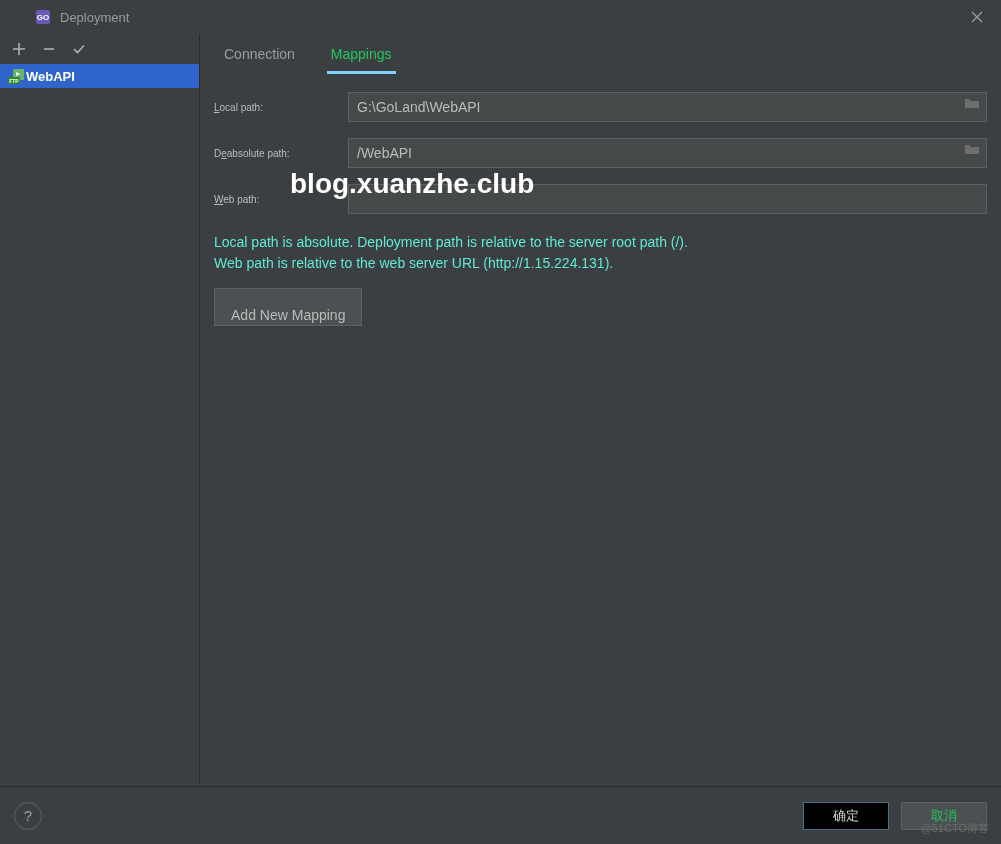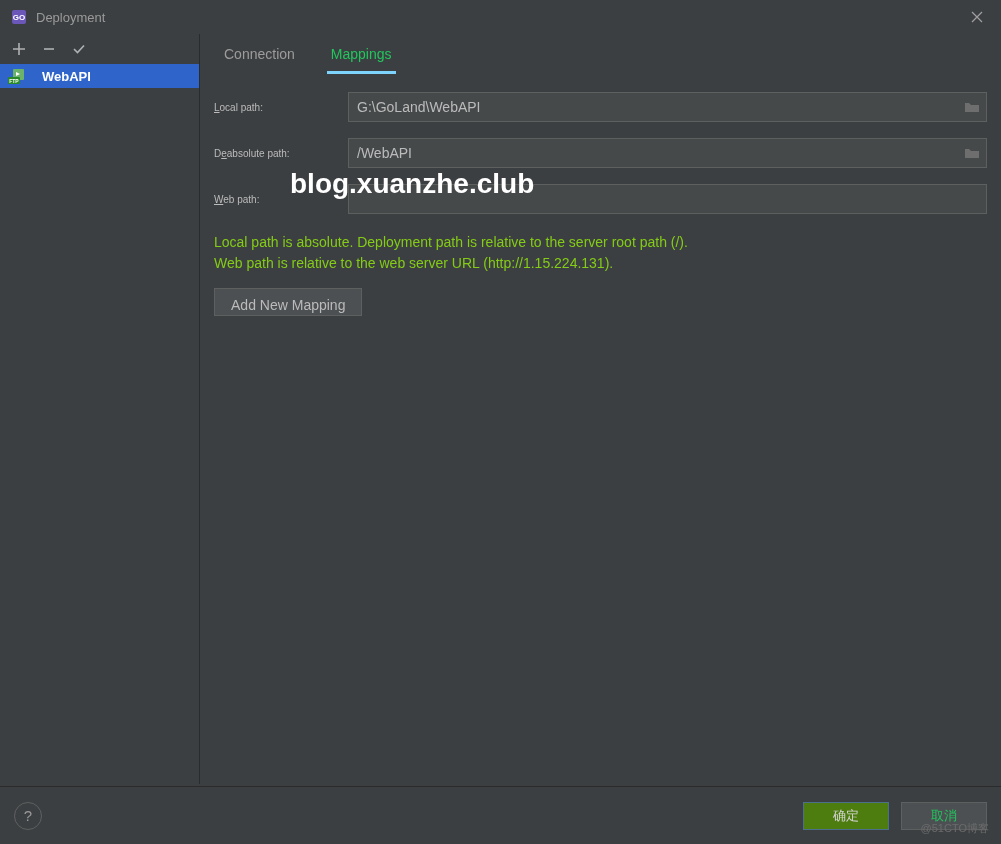--- a/index.html
+++ b/index.html
@@ -16,20 +16,21 @@
       height: 844px;
       overflow: hidden;
       position: relative;
     }
     .titlebar {
       height: 34px;
       display: flex;
       align-items: center;
       padding: 0 10px;
       background: #3c3f41;
+      margin-left: 24px;
     }
     .titlebar-icon {
       width: 18px;
       height: 18px;
       margin-right: 8px;
       display: flex;
       align-items: center;
       justify-content: center;
     }
     .titlebar-label {
@@ -78,21 +79,21 @@
     }
     .server-item {
       height: 24px;
       display: flex;
       align-items: center;
       padding: 0 8px;
       background: #2f65ca;
       color: #ffffff;
       font-weight: bold;
       font-size: 13px;
-      gap: 16px;
+      gap: 0;
     }
     .ftp-icon {
       position: relative;
       width: 18px;
       height: 16px;
     }
     .content {
       flex: 1;
       padding: 0 14px;
       display: flex;
@@ -129,21 +130,20 @@
       color: #bbbbbb;
       font-size: 10px;
     }
     .row .u {
       text-decoration: underline;
     }
     .input-wrap {
       flex: 1;
       position: relative;
       display: flex;
-      align-items: center;
       border-radius: 8px;
     }
     .txt {
       flex: 1;
       height: 30px;
       background: #45494a;
       border: 1px solid #5e6060;
       color: #bbbbbb;
       padding: 0 30px 0 8px;
       font-size: 14px;
@@ -154,29 +154,29 @@
       right: 4px;
       width: 22px;
       height: 22px;
       display: flex;
       align-items: center;
       justify-content: center;
       cursor: pointer;
       color: #7a7a7a;
     }
     .help-text {
-      color: #84cc16;
+      color: #5eead4;
       font-size: 14px;
       line-height: 1.5;
       margin-top: 18px;
       margin-bottom: 14px;
     }
     .add-btn {
       height: 28px;
-      padding: 8px 16px;
+      padding: 18px 16px;
       background: #4c5052;
       border: 1px solid #5e6060;
       color: #bbbbbb;
       font-size: 14px;
       cursor: pointer;
       font-family: inherit;
     }
     .footer {
       position: absolute;
       bottom: 0;
@@ -210,21 +210,21 @@
       min-width: 86px;
       height: 28px;
       border: 1px solid #5e6060;
       background: #4c5052;
       color: #22c55e;
       font-size: 13px;
       cursor: pointer;
       font-family: inherit;
     }
     .btn.primary {
-      background: #4d7c0f;
+      background: #000000;
       border-color: #4a708b;
       color: #d6d6d6;
     }
     .watermark-text {
       position: absolute;
       top: 168px;
       left: 290px;
       font-size: 28px;
       font-weight: bold;
       color: #ffffff;

